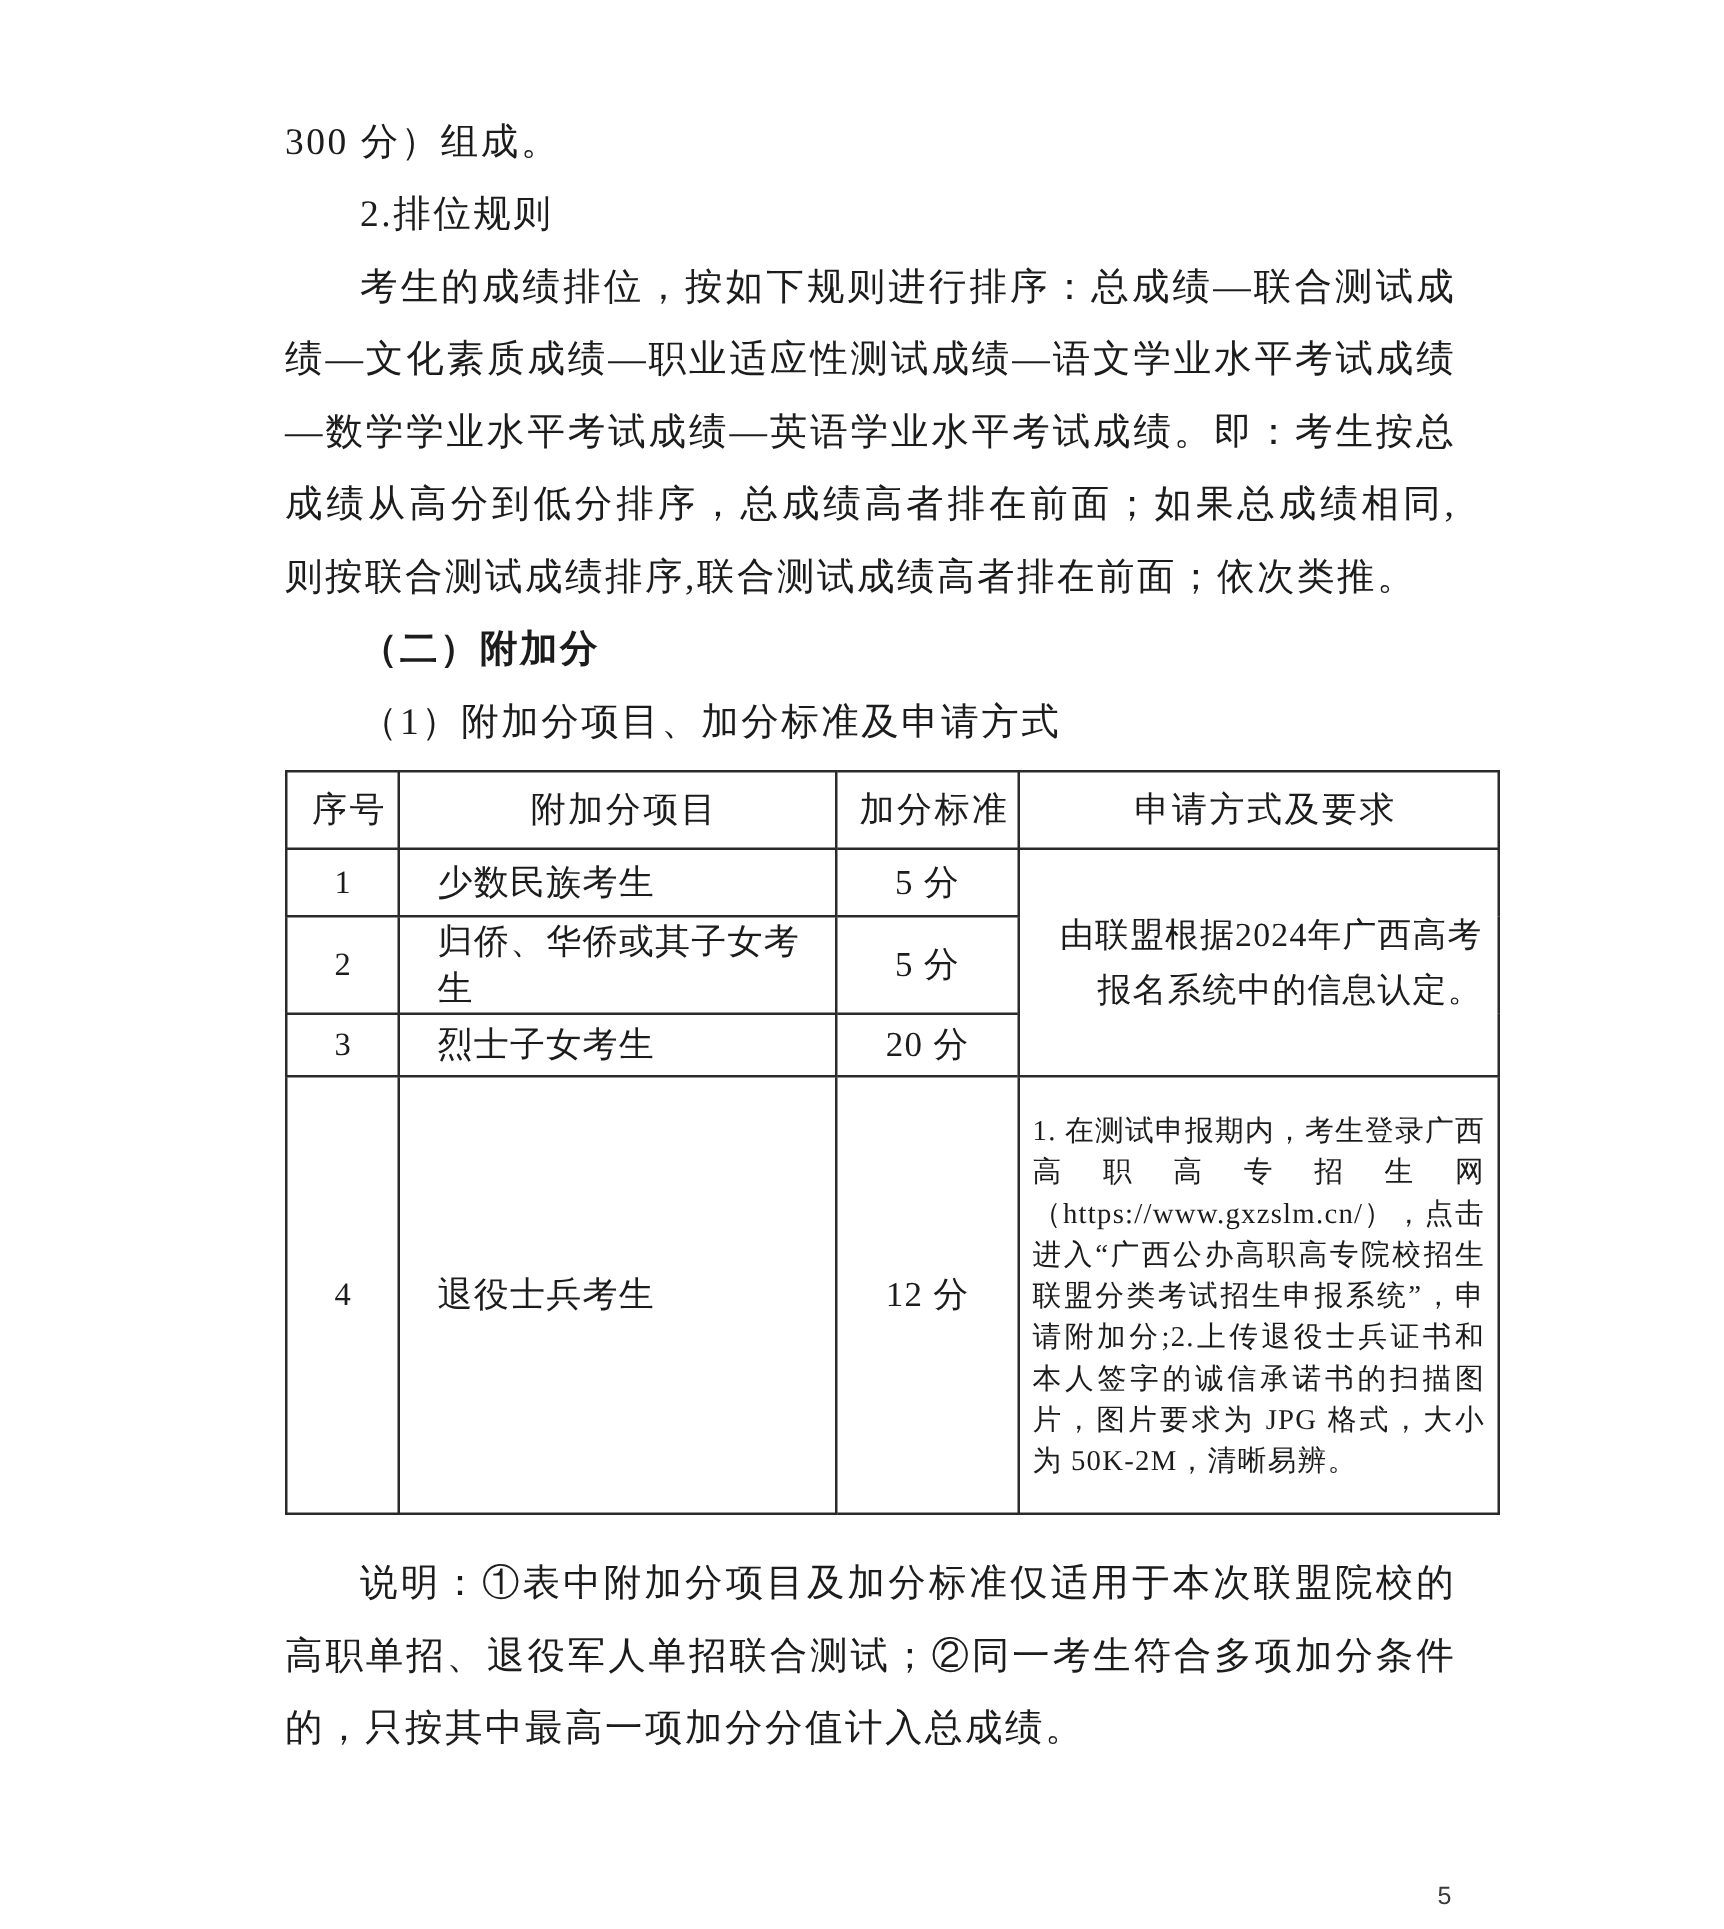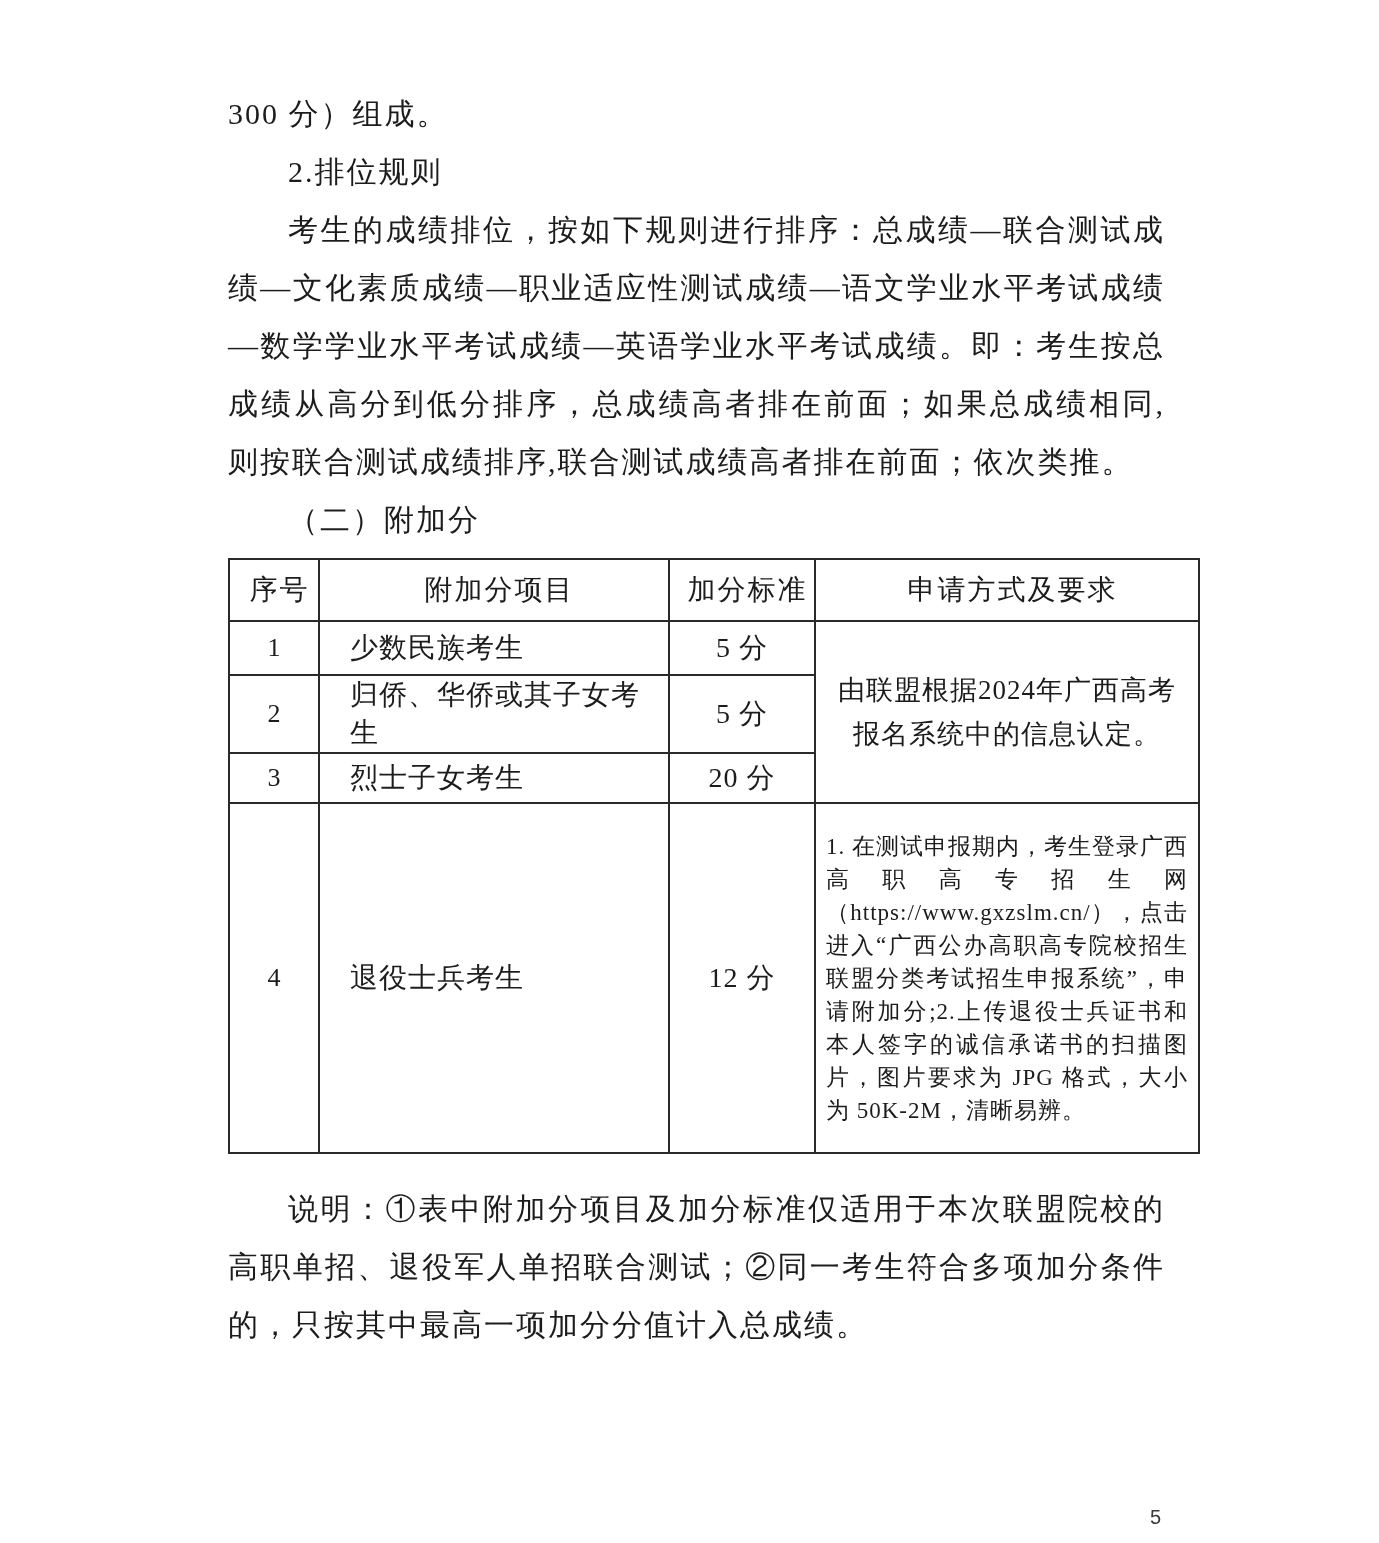--- a/index.html
+++ b/index.html
@@ -23,21 +23,21 @@
   }
   .bodytext {
     font-size: 30px;
     line-height: 58px;
     letter-spacing: 2px;
     text-align: justify;
     width: 937px;
     margin: 0;
   }
   .indent2 { text-indent: 2em; }
-  .bold { font-weight: normal; }
+  .bold { font-weight: bold; }
 
   table.bonus {
     border-collapse: collapse;
     table-layout: fixed;
     width: 970px;
     margin-top: 9px;
   }
   table.bonus col.c1 { width: 90px; }
   table.bonus col.c2 { width: 350px; }
   table.bonus col.c3 { width: 146px; }
@@ -72,21 +72,21 @@
     text-align: center;
     font-size: 28px;
     letter-spacing: 1px;
     margin-top: 26px;
   }
   td.cell-req-merged {
     font-size: 27px;
     line-height: 44px;
     letter-spacing: 1px;
     padding: 6px 12px;
-    text-align: center;
+    text-align: right;
   }
   td.cell-req-veteran {
     font-size: 23px;
     line-height: 33px;
     letter-spacing: 1px;
     padding: 8px 10px;
     text-align: justify;
     vertical-align: top;
   }
   .note-para {
@@ -107,20 +107,21 @@
 <div class="doc-content">
 
   <p class="bodytext">300 分）组成。</p>
 
   <p class="bodytext indent2">2.排位规则</p>
 
   <p class="bodytext indent2">考生的成绩排位，按如下规则进行排序：总成绩—联合测试成绩—文化素质成绩—职业适应性测试成绩—语文学业水平考试成绩—数学学业水平考试成绩—英语学业水平考试成绩。即：考生按总成绩从高分到低分排序，总成绩高者排在前面；如果总成绩相同,则按联合测试成绩排序,联合测试成绩高者排在前面；依次类推。</p>
 
   <p class="bodytext indent2 bold">（二）附加分</p>
 
+  <p class="bodytext indent2">（1）附加分项目、加分标准及申请方式</p>
 
   <table class="bonus">
     <colgroup>
       <col class="c1">
         <col class="c2">
         <col class="c3">
         <col class="c4">
     </colgroup>
     <tbody>
         <tr>

